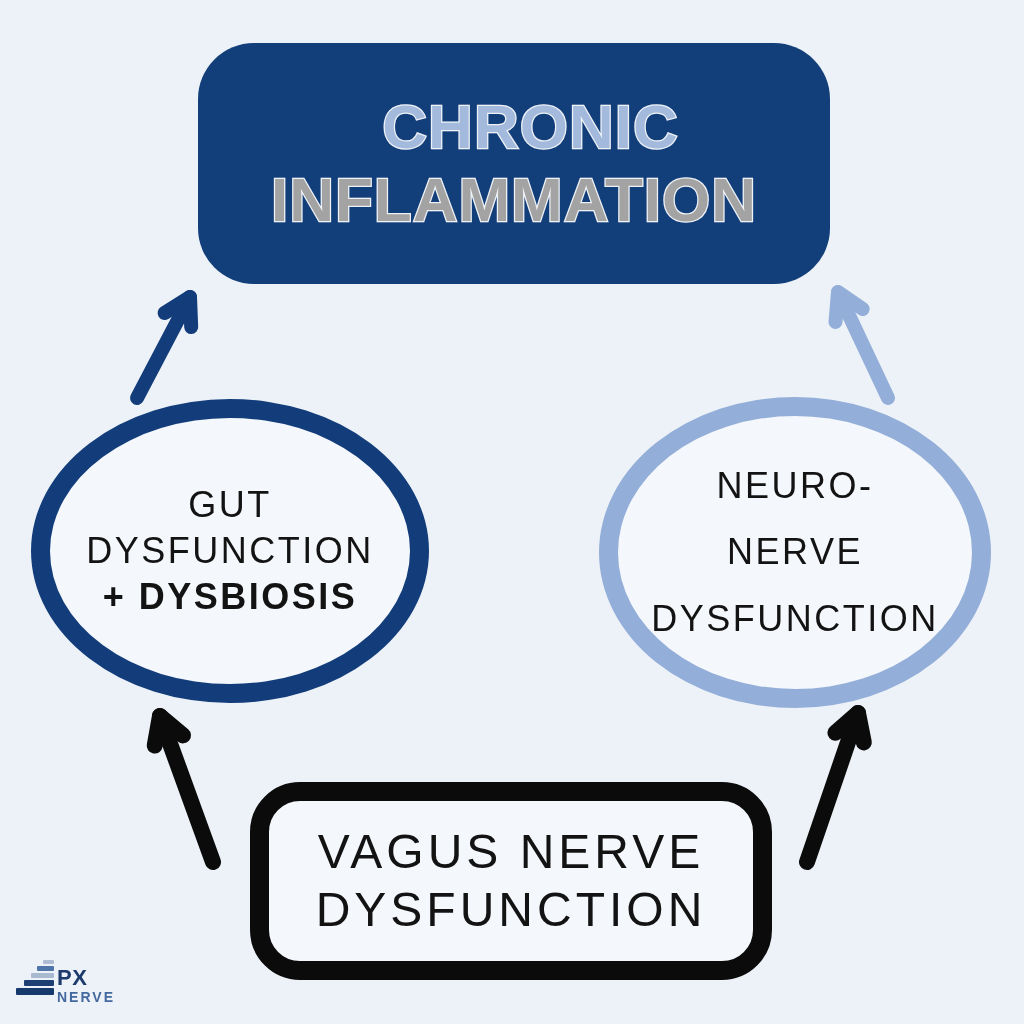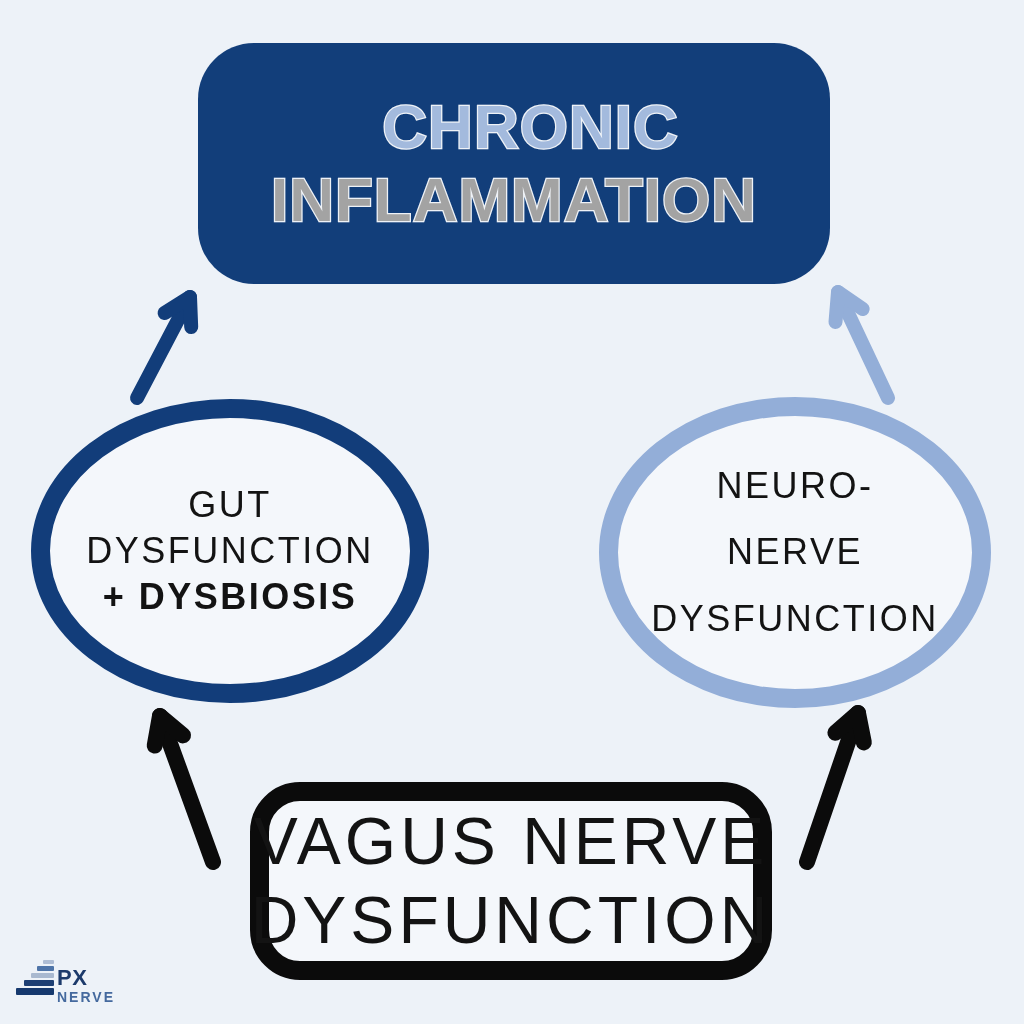--- a/index.html
+++ b/index.html
@@ -54,21 +54,21 @@
   .bottom-box{
     position:absolute;left:250px;top:782px;
     width:522px;height:198px;
     box-sizing:border-box;
     border:19px solid transparent;
     border-radius:50px;
     display:flex;flex-direction:column;align-items:center;justify-content:center;
     text-align:center;
   }
   .bottom-line{
-    font-size:66px;
+    font-size:48px;
     font-weight:300;
     letter-spacing:4px;
     line-height:1.2;
     white-space:nowrap;
   }
   
   .arrow-svg{position:absolute;overflow:visible;}
   
   .logo{
     position:absolute;left:16px;top:958px;

